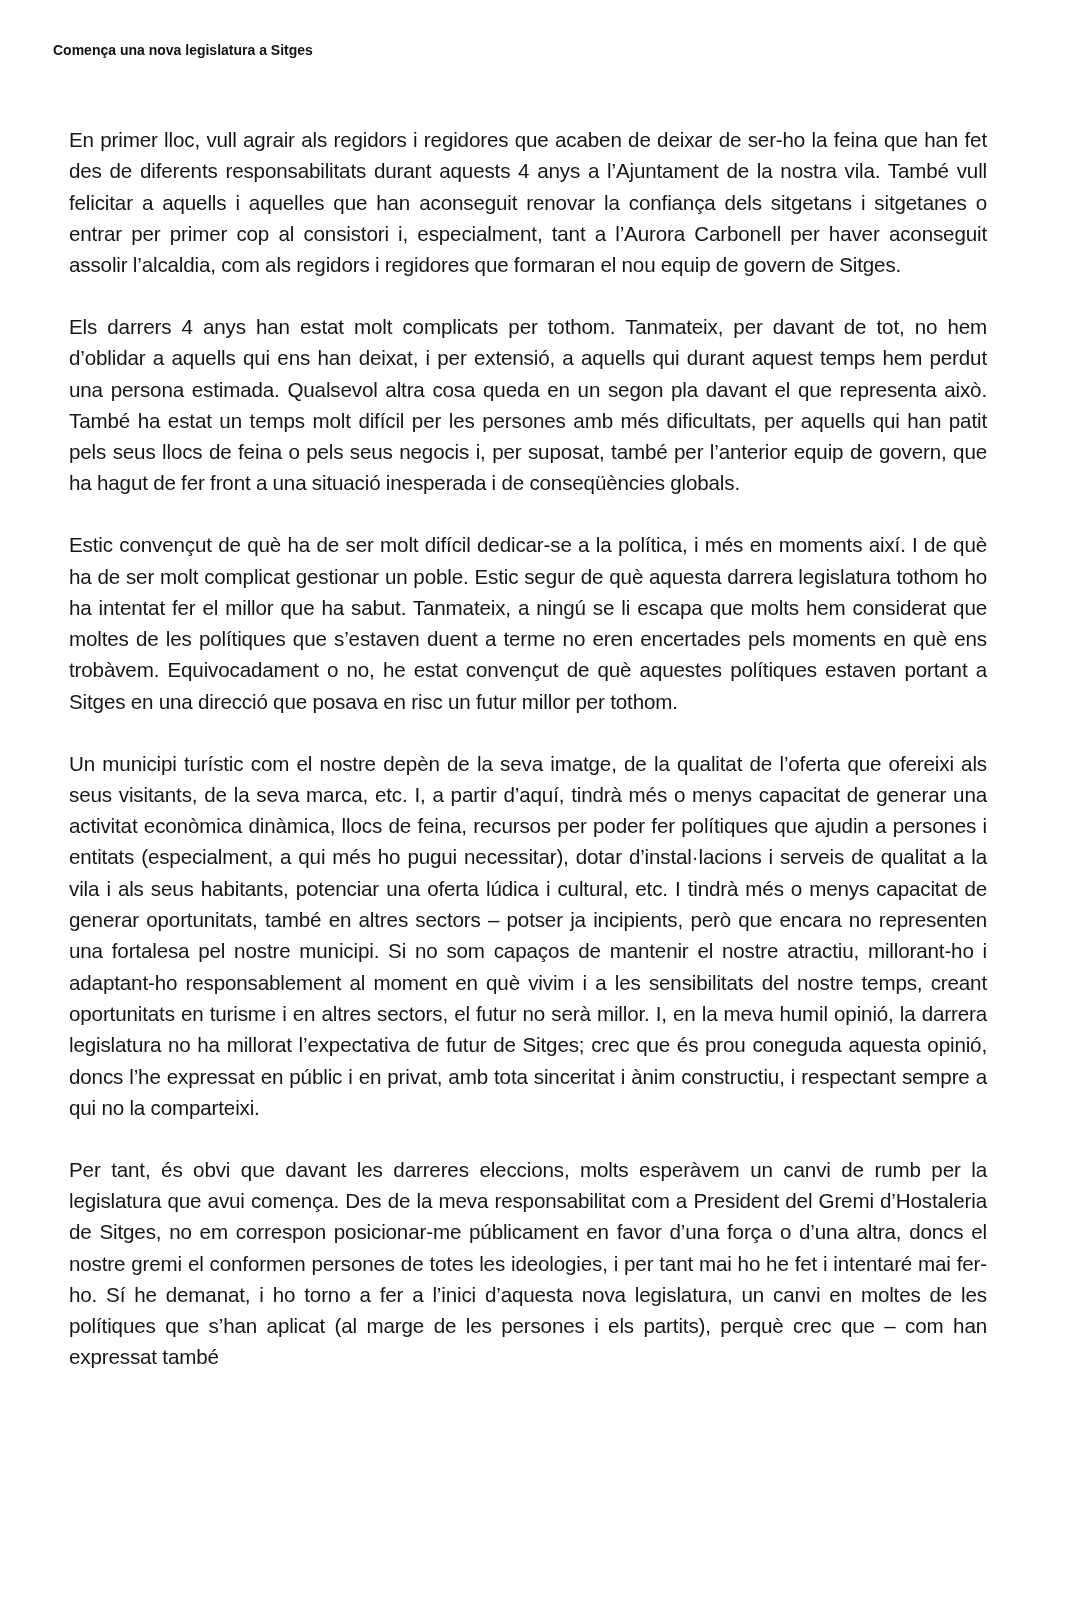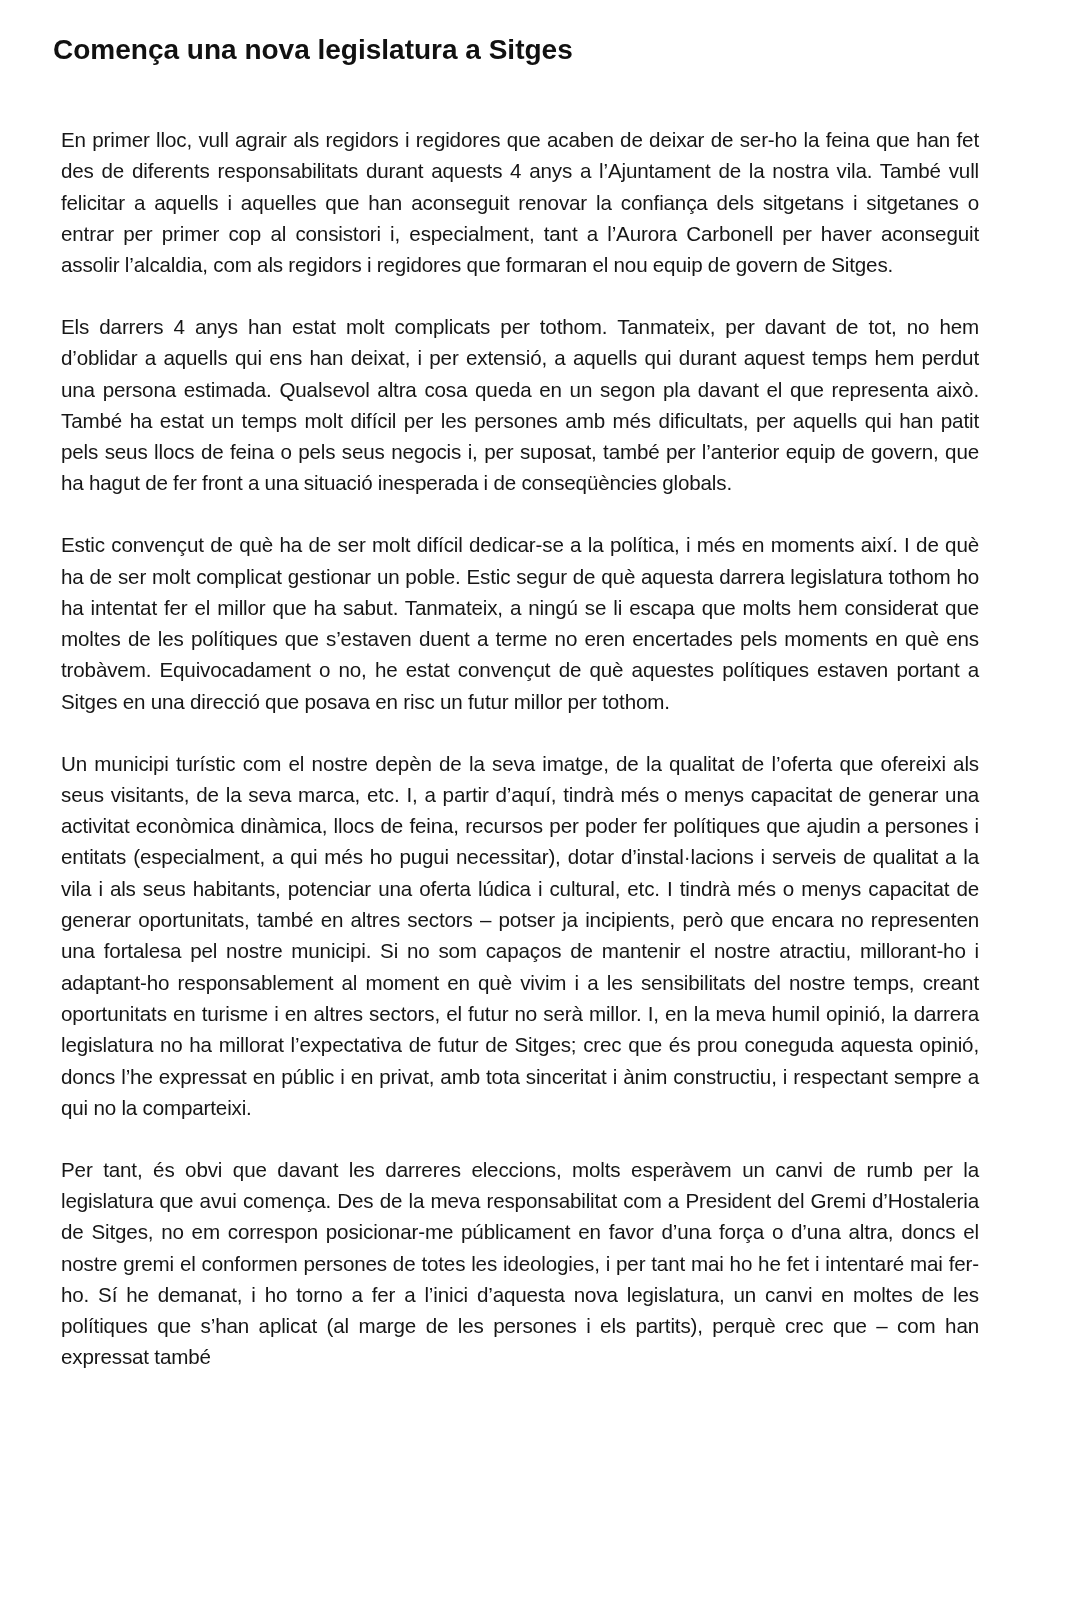--- a/index.html
+++ b/index.html
@@ -19,30 +19,30 @@
       position: absolute;
       left: 53px;
       top: 0;
       width: 918px;
     }
     .doc-title {
       margin: 0;
       position: absolute;
       top: 36px;
       left: 0;
-      font-size: 28px;
+      font-size: 14px;
       font-weight: bold;
       line-height: 28px;
       color: #111111;
       white-space: nowrap;
     }
     .body {
       position: absolute;
       top: 124px;
-      left: 8px;
+      left: 16px;
       width: 918px;
     }
     .para {
       margin: 0 0 30.5px 0;
       font-size: 20.6px;
       line-height: 31.3px;
       text-align: justify;
       letter-spacing: -0.15px;
       word-spacing: -0.2px;
       color: #161616;

